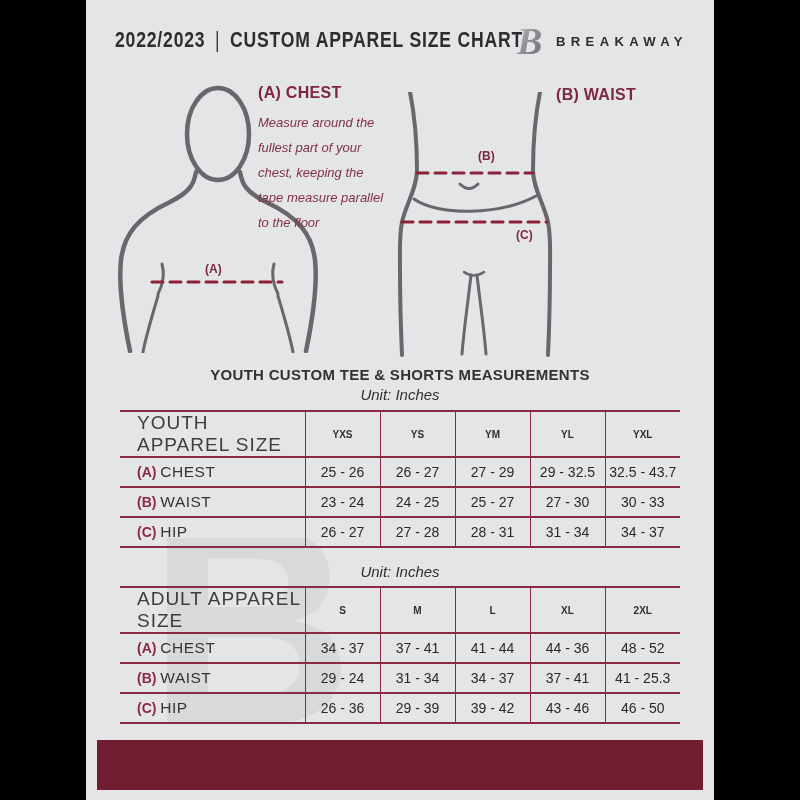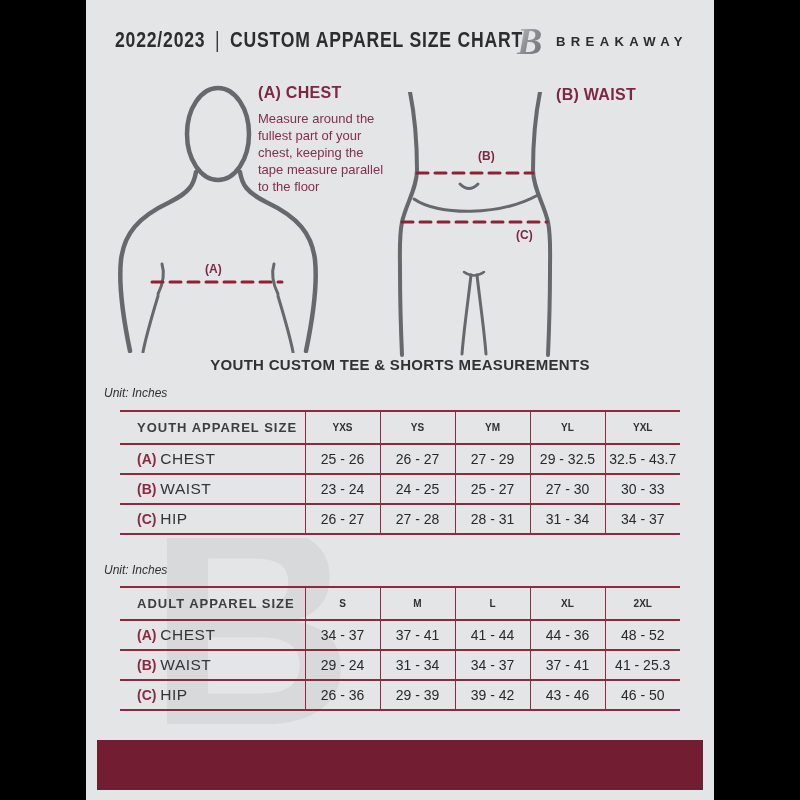--- a/index.html
+++ b/index.html
@@ -28,35 +28,35 @@
 
   
   .fig{position:absolute;}
   .fig svg path,.fig svg ellipse{fill:none;stroke:var(--fig);stroke-linecap:round;}
   .measure{stroke:var(--dash) !important;stroke-width:3;stroke-dasharray:11 7;}
   .fig-label{position:absolute;font-size:12px;font-weight:bold;color:var(--maroon);}
 
   
   .instr{position:absolute;color:var(--maroon);}
   .instr h3{font-size:16px;font-weight:bold;letter-spacing:0.3px;margin-bottom:8px;color:var(--maroon);}
-  .instr .body{font-size:13px;line-height:17px;white-space:pre-line;color:#832e4a;}
+  .instr .body{font-size:13px;line-height:25px;font-style:italic;white-space:pre-line;color:#832e4a;}
 
   
   .tbl-title{position:absolute;left:34px;width:560px;text-align:center;font-size:15px;
     font-weight:bold;letter-spacing:0.3px;color:#313234;z-index:1;}
-  .tbl-unit{position:absolute;left:18px;width:560px;text-align:left;font-size:12px;
+  .tbl-unit{position:absolute;left:34px;width:560px;text-align:center;font-size:15px;
     font-style:italic;color:#2f3032;z-index:1;}
   .size-table{position:absolute;left:34px;width:560px;border-collapse:collapse;table-layout:fixed;
     z-index:1;border-bottom:2px solid var(--border);}
   .size-table tr{border-top:2px solid var(--border);}
   .size-table td{border-left:1.5px solid var(--border);text-align:center;vertical-align:middle;
     font-size:14px;color:var(--cell-ink);}
   .size-table td:first-child{border-left:none;text-align:left;padding-left:17px;}
   .size-table tr.head td{font-size:10px;font-weight:bold;color:#2f3032;height:33px;}
-  .size-table tr.head td:first-child{font-weight:700;font-size:13px;letter-spacing:1px;color:#3c3d3f;}
+  .size-table tr.head td:first-child{font-weight:400;font-size:19px;letter-spacing:1px;color:#3c3d3f;}
   .size-table tr.datarow td{height:30px;}
   .row-prefix{font-weight:bold;color:#8d2743;}
   .row-label{font-size:15.5px;letter-spacing:0.5px;color:#333436;}
 
   .watermark-wrap{position:absolute;left:0;top:538px;width:628px;height:202px;overflow:hidden;z-index:0;}
   .watermark{position:absolute;left:62px;top:-55px;font-size:285px;font-weight:bold;
     color:var(--watermark);line-height:1;}
 
   .footer-bar{position:absolute;left:11px;top:740px;width:606px;height:50px;background:var(--footer);z-index:2;}
 </style>
@@ -125,21 +125,21 @@
       <div class="body">Measure around the
 fullest part of your
 chest, keeping the
 tape measure parallel
 to the floor</div>
     </div>
     <div class="instr" style="left:470px;top:86px;width:180px;">
       <h3>(B) WAIST</h3>
     </div>
 
-    <div class="tbl-title" style="top:356px;">YOUTH CUSTOM TEE &amp; SHORTS MEASUREMENTS</div>
+    <div class="tbl-title" style="top:366px;">YOUTH CUSTOM TEE &amp; SHORTS MEASUREMENTS</div>
     <div class="tbl-unit" style="top:386px;">Unit: Inches</div>
     <table class="size-table" style="top:410px;">
       <colgroup>
           <col style="width:185px">
           <col style="width:75px">
           <col style="width:75px">
           <col style="width:75px">
           <col style="width:75px">
           <col style="width:75px">
         </colgroup>

